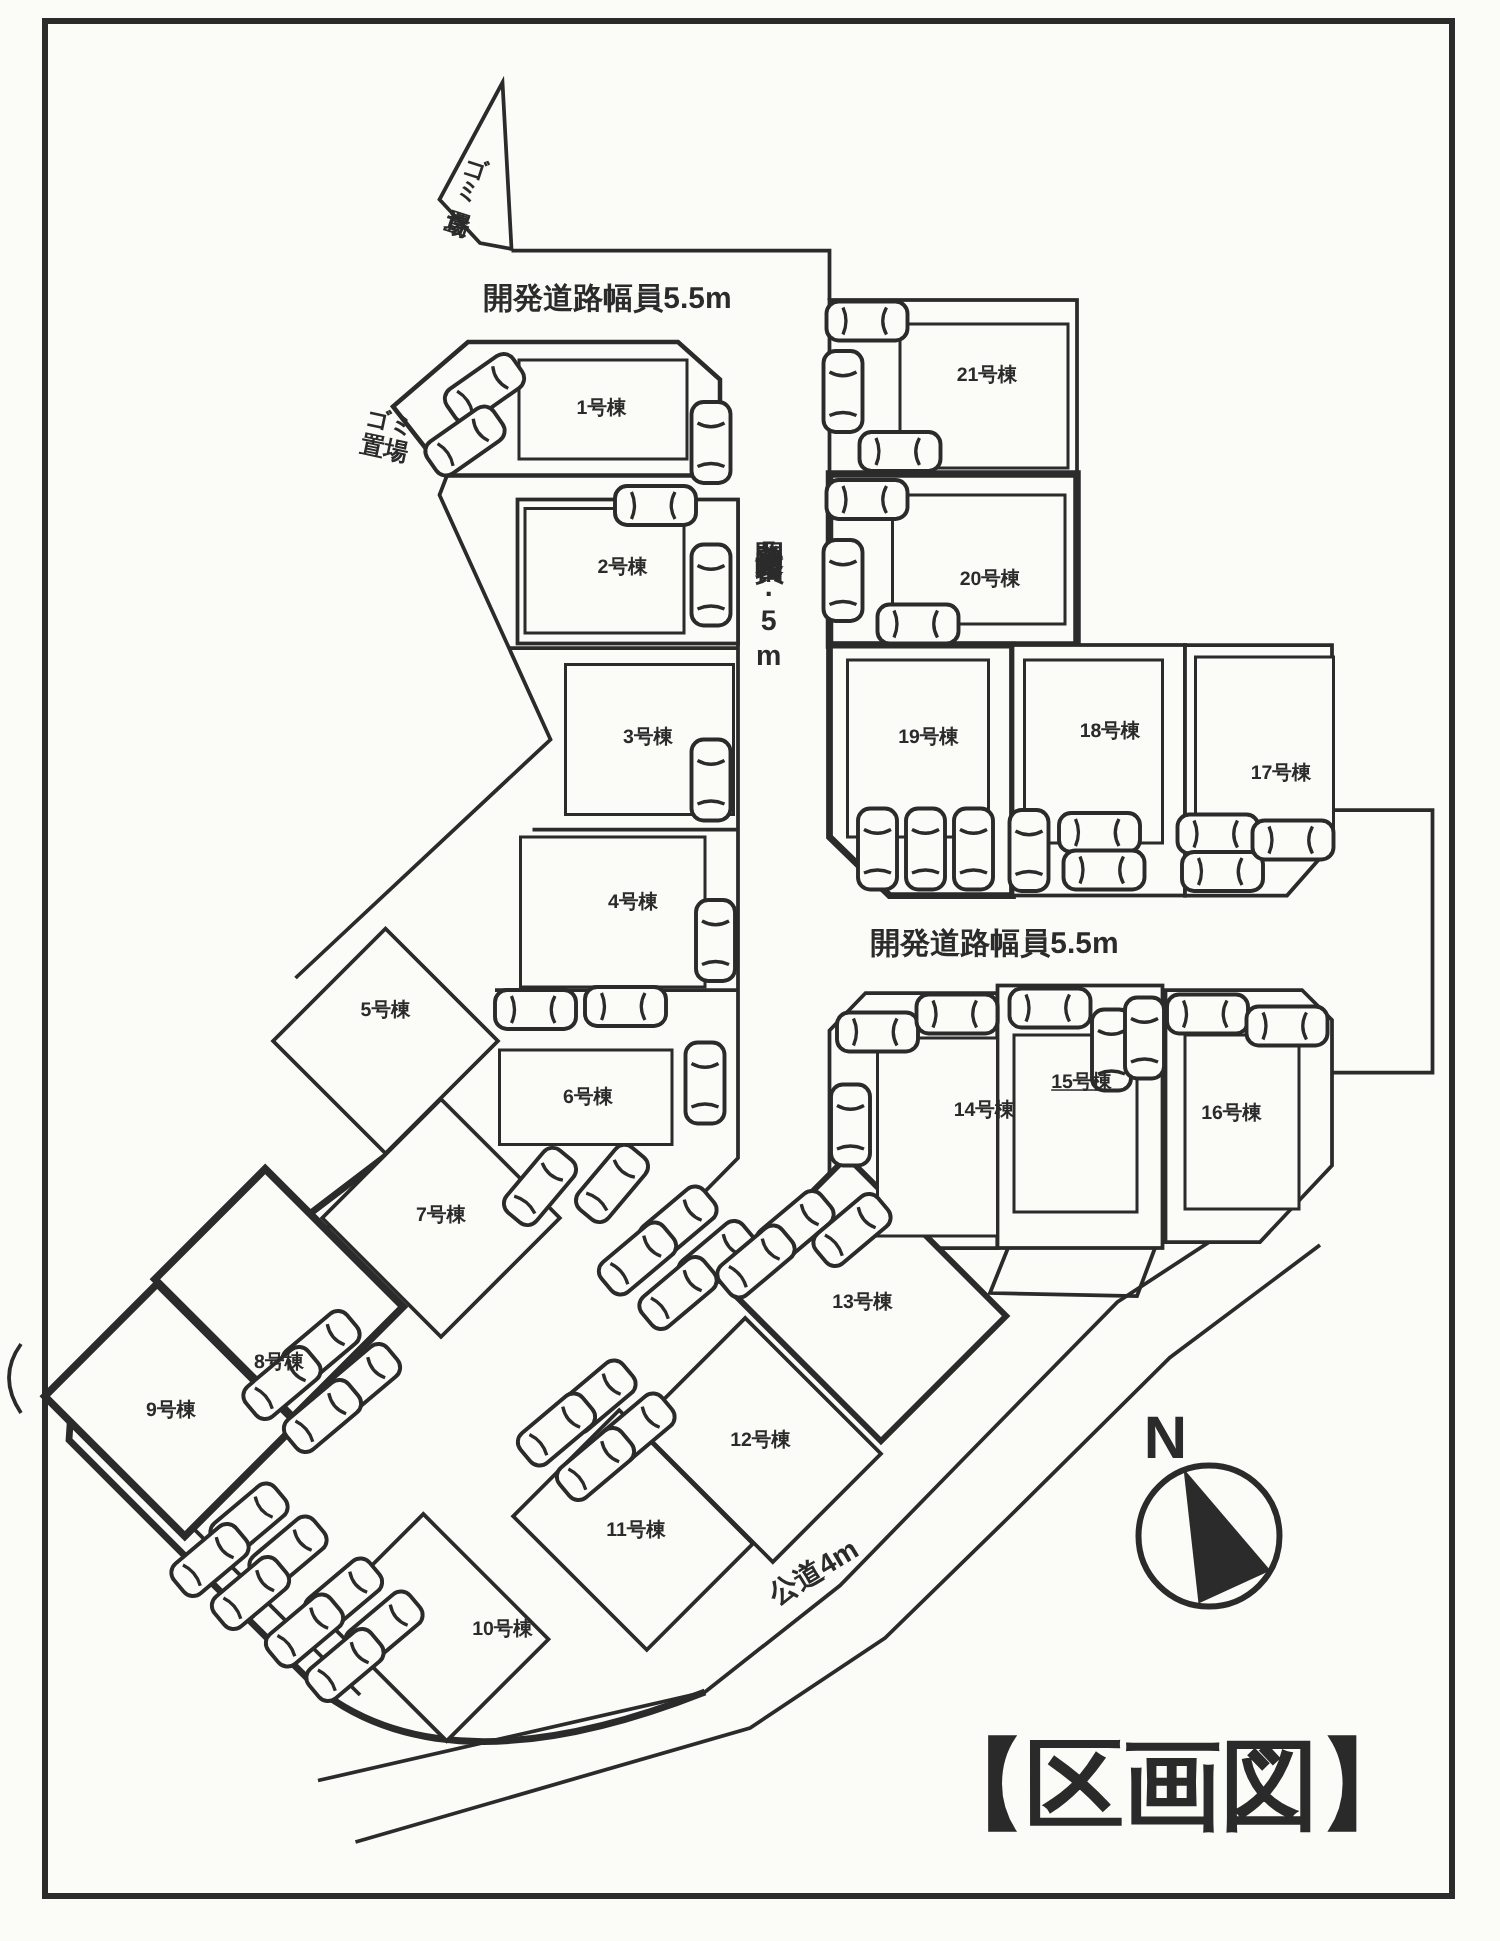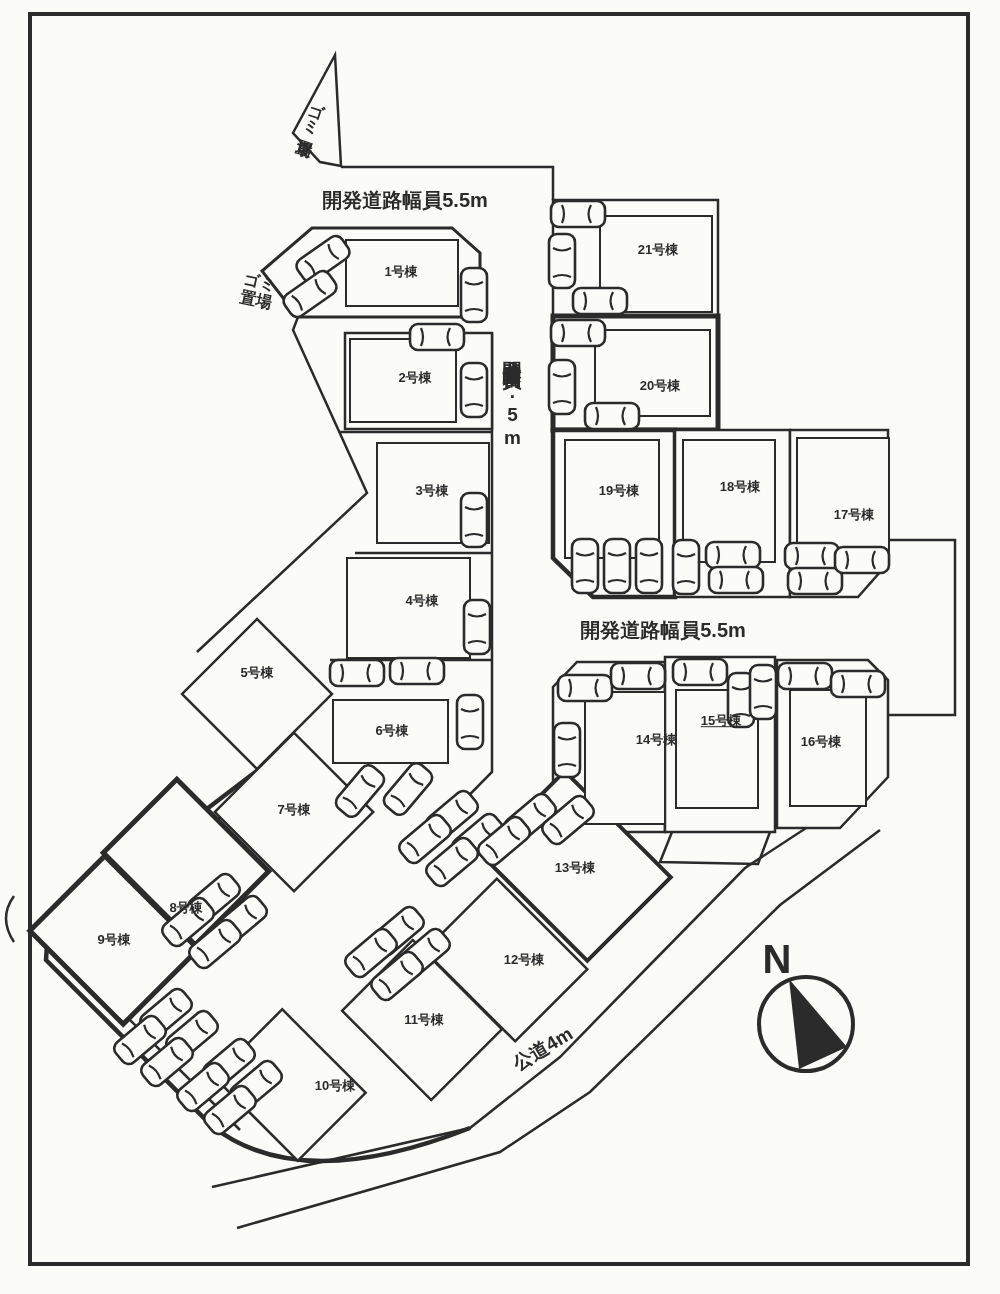--- a/index.html
+++ b/index.html
@@ -224,35 +224,36 @@
     <div class="lbl lot-lbl" style="left:402px;top:378px;margin-left:13px;">2号棟</div>
     <div class="lbl lot-lbl" style="left:432px;top:491px;">3号棟</div>
     <div class="lbl lot-lbl" style="left:397px;top:601px;margin-left:25px;">4号棟</div>
     <div class="lbl lot-lbl" style="left:257px;top:673px;">5号棟</div>
     <div class="lbl lot-lbl" style="left:392px;top:731px;">6号棟</div>
     <div class="lbl lot-lbl" style="left:294px;top:810px;">7号棟</div>
     <div class="lbl lot-lbl" style="left:186px;top:908px;">8号棟</div>
     <div class="lbl lot-lbl" style="left:114px;top:940px;">9号棟</div>
     <div class="lbl lot-lbl" style="left:291px;top:1086px;margin-left:44px;">10号棟</div>
     <div class="lbl lot-lbl" style="left:424px;top:1020px;">11号棟</div>
-    <div class="lbl lot-lbl" style="left:524px;top:960px;text-align:center;">12号棟</div>
+    <div class="lbl lot-lbl" style="left:507px;top:960px;text-align:center;">12号棟</div>
     <div class="lbl lot-lbl" style="left:575px;top:868px;text-align:right;">13号棟</div>
     <div class="lbl lot-lbl" style="left:630px;top:740px;margin-left:26px;">14号棟</div>
     <div class="lbl lot-lbl" style="left:721px;top:721px;text-decoration:underline;">15号棟</div>
     <div class="lbl lot-lbl" style="left:821px;top:742px;">16号棟</div>
     <div class="lbl lot-lbl" style="left:854px;top:487px;margin-top:28px;">17号棟</div>
     <div class="lbl lot-lbl" style="left:740px;top:487px;">18号棟</div>
     <div class="lbl lot-lbl" style="left:619px;top:491px;">19号棟</div>
     <div class="lbl lot-lbl" style="left:660px;top:370px;margin-top:16px;">20号棟</div>
     <div class="lbl lot-lbl" style="left:658px;top:250px;">21号棟</div>
 
     <div class="lbl road-lbl" style="left:405px;top:200px;">開発道路幅員5.5m</div>
     <div class="road-lbl-v" style="left:503px;top:346px;">開発道路幅員5.5m</div>
     <div class="lbl road-lbl" style="left:663px;top:630px;">開発道路幅員5.5m</div>
     <div class="lbl public-road" style="left:543px;top:1049px;">公道4m</div>
 
     <div class="garbage-v" style="left:316px;top:111px;">ゴミ置場</div>
     <div class="garbage-side" style="left:258px;top:291px;">ゴミ置場</div>
 
     <div class="lbl compass-n" style="left:777px;top:959px;">N</div>
 
+    <div class="lbl map-title" style="left:781px;top:1190px;">【区画図】</div>
   </div>
 </div>
 
 </body></html>

